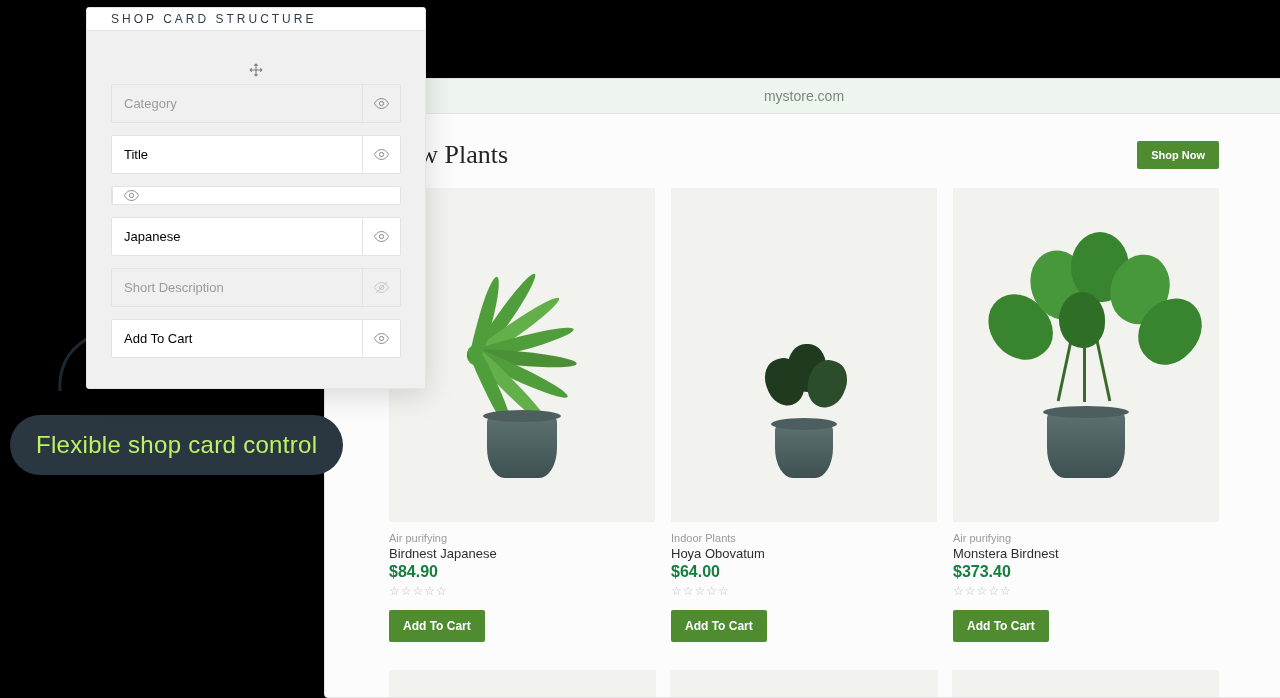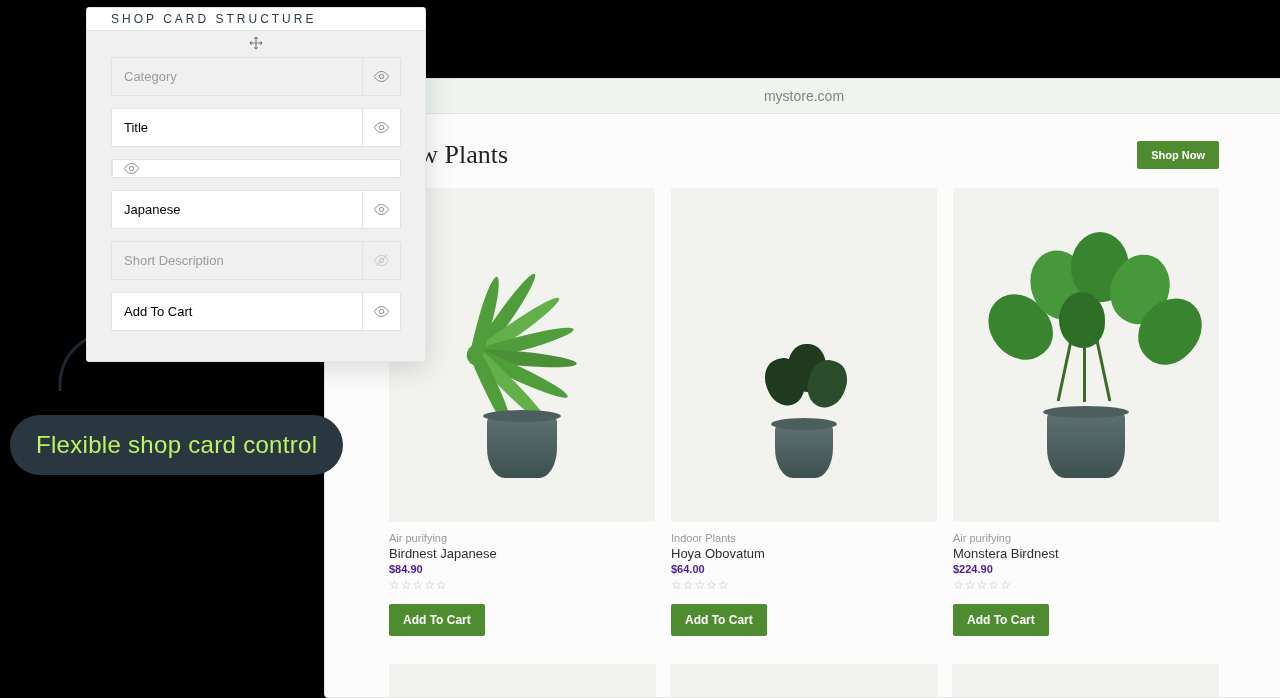--- a/index.html
+++ b/index.html
@@ -28,21 +28,21 @@
     padding: 4px 24px;
     border-bottom: 1px solid #e5e5e5;
     font-size: 12px;
     letter-spacing: 3px;
     color: #2e3d4e;
     font-weight: 500;
     background:#fff;
   }
   .settings-body {
     background: #f0f0f0;
-    padding: 4px 24px 30px 24px;
+    padding: 31px 24px 30px 24px;
   }
   .drag-bar {
     text-align:center;
     height: 20px;
     color:#7b7b7b;
     margin-bottom: -16px;
   }
   .drag-bar svg { width:16px; height:16px; }
   .field-group {
     position: relative;
@@ -162,21 +162,21 @@
     background:#f2f2ee;
     height: 334px;
     position:relative;
     overflow:hidden;
     display:flex;
     align-items:flex-end;
     justify-content:center;
   }
   .card-cat { font-size:11px; color:#9b9b9b; margin-top:10px;}
   .card-title { font-size:13px; color:#2e2e2e; margin-top:2px;}
-  .card-price { font-size:11px; color:#4c1d95; font-weight:600; margin-top:2px;}
+  .card-price { font-size:16px; color:#15803d; font-weight:600; margin-top:2px;}
   .card-stars { margin-top:3px; color:#bfbfbf; font-size:12px; letter-spacing:1px;}
   .card-btn {
     background:#4f8b2f;
     color:#fff;
     font-size:12px;
     font-weight:600;
     padding: 9px 14px;
     border:none;
     border-radius:2px;
     margin-top:12px;
@@ -346,21 +346,21 @@
             <div class="mlf" style="left:60px;  top:18px; transform:rotate(-18deg); background:#46983a;"></div>
             <div class="mlf" style="left:100px; top:0px;"></div>
             <div class="mlf" style="left:140px; top:22px; transform:rotate(20deg); background:#46983a;"></div>
             <div class="mlf" style="left:170px; top:64px; transform:rotate(42deg);"></div>
             <div class="mlf" style="left:88px;  top:60px; width:46px; height:56px; background:#2f6e27;"></div>
           </div>
           <div class="pot" style="width:78px; height:66px;"></div>
         </div>
         <div class="card-cat">Air purifying</div>
         <div class="card-title">Monstera Birdnest</div>
-        <div class="card-price">$224.90</div>
+        <div class="card-price">$373.40</div>
         <div class="card-stars">☆☆☆☆☆</div>
         <button class="card-btn">Add To Cart</button>
       </div>
     </div>
 
     <div class="grid2">
       <div class="card-img2"></div>
       <div class="card-img2"></div>
       <div class="card-img2"></div>
     </div>

